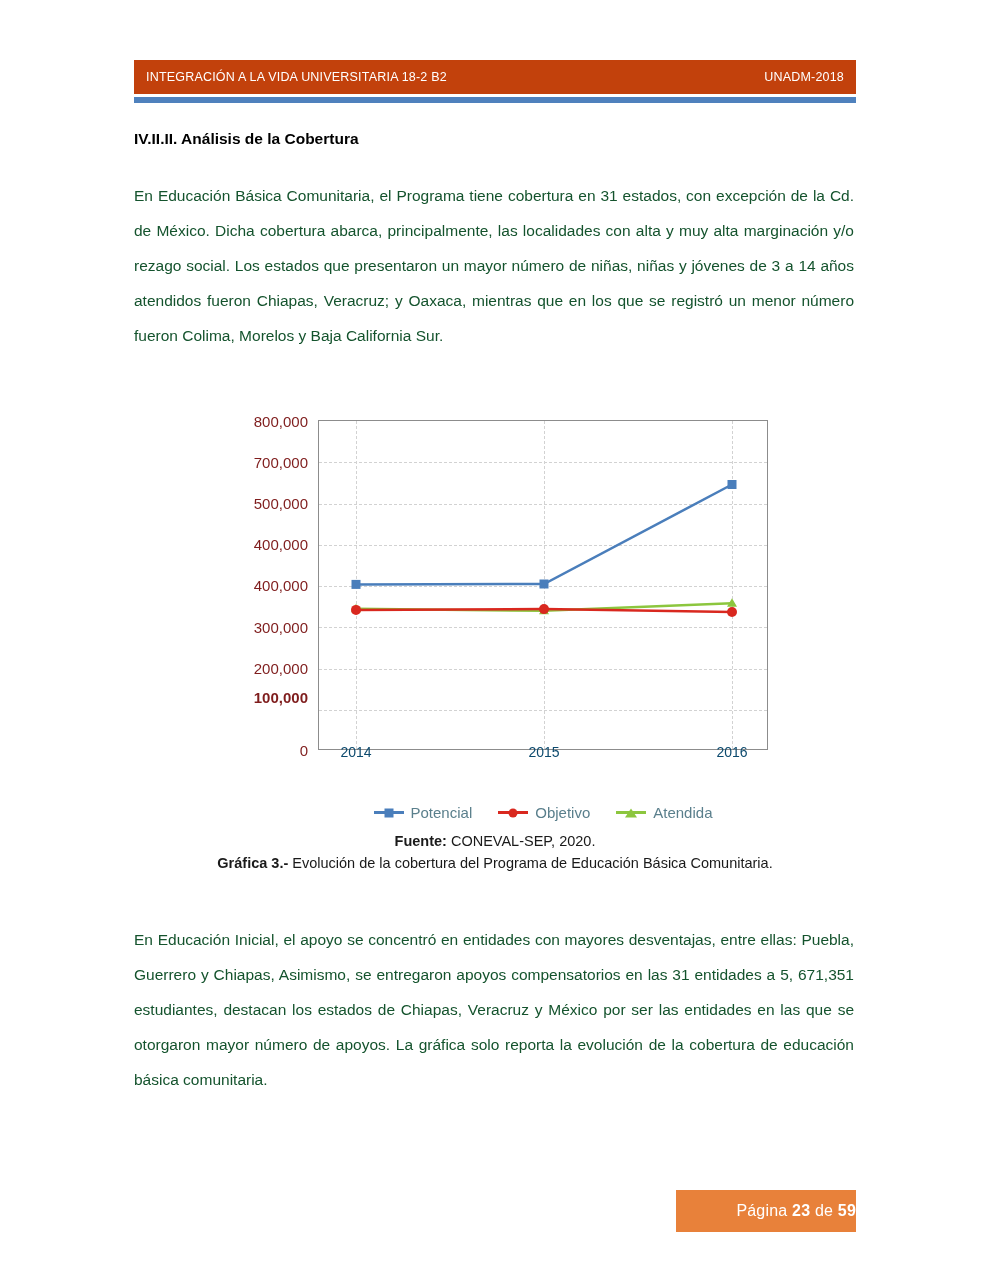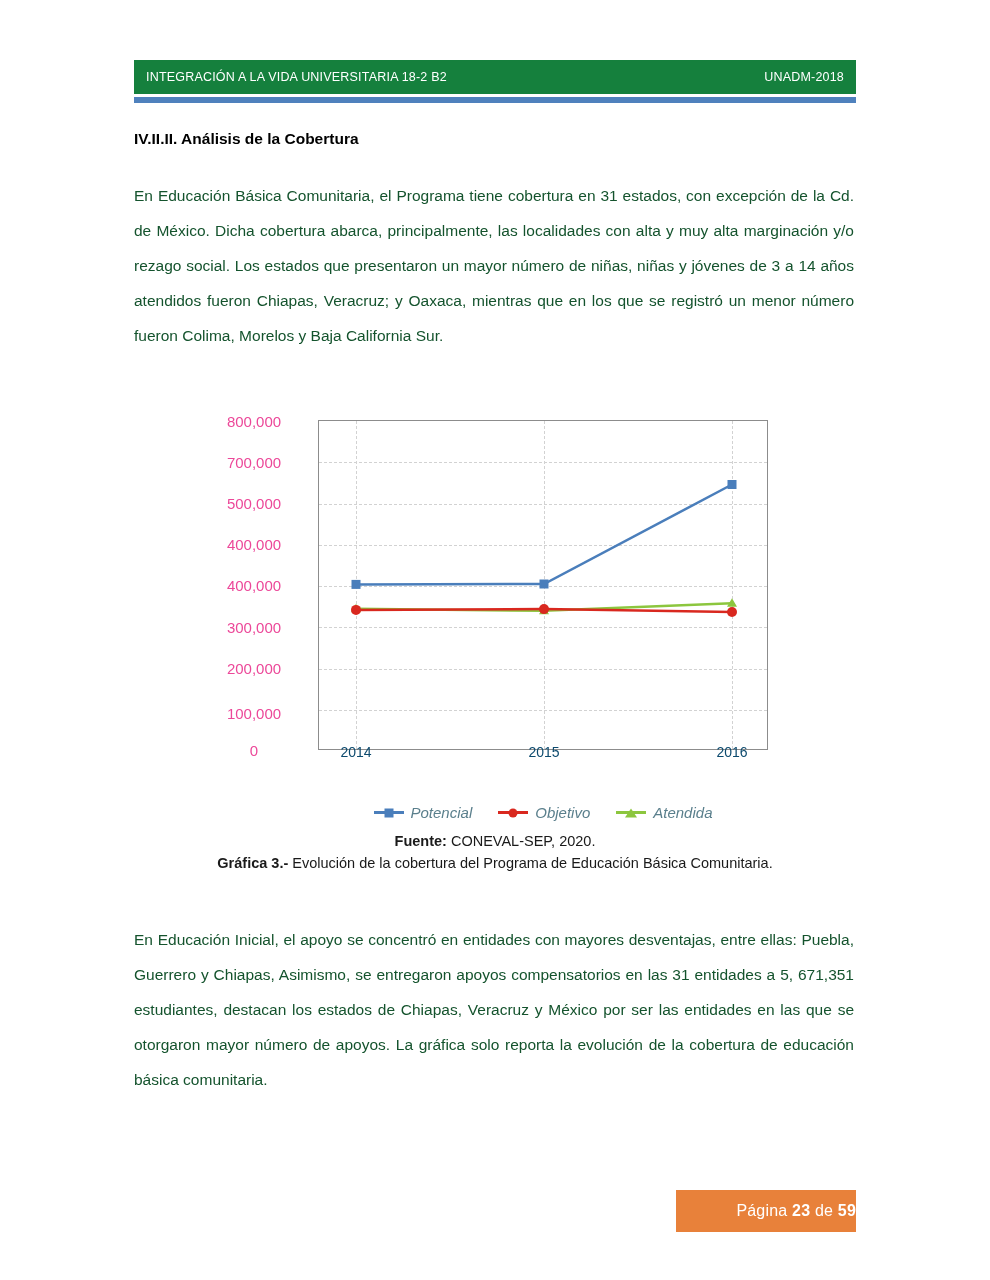--- a/index.html
+++ b/index.html
@@ -21,21 +21,21 @@
     height: 1280px;
   }
 
   
   .header-band {
     position: absolute;
     left: 134px;
     top: 60px;
     width: 722px;
     height: 34px;
-    background: #15803d;
+    background: #c2410c;
     display: flex;
     align-items: center;
     justify-content: space-between;
     padding: 0 12px;
     box-sizing: border-box;
   }
   .header-left {
     color: #ffffff;
     font-size: 12.5px;
     letter-spacing: 0.2px;
@@ -106,23 +106,23 @@
   .grid-h {
     position: absolute;
     left: 0;
     right: 0;
     height: 0;
     border-top: 1px dashed #d2d2d2;
   }
   .ytick {
     position: absolute;
     width: 108px;
-    text-align: center;
+    text-align: right;
     font-size: 15px;
-    color: #ec4899;
+    color: #7f1d1d;
     transform: translateY(-50%);
     left: 0;
   }
   .xtick {
     position: absolute;
     font-size: 14px;
     color: #0c4a6e;
     transform: translateX(-50%);
     top: 336px;
   }
@@ -139,21 +139,20 @@
     position: absolute;
     top: 396px;
     left: 118px;
     width: 450px;
     display: flex;
     justify-content: center;
     gap: 26px;
     font-size: 15px;
     color: #5a7f8c;
     white-space: nowrap;
-    font-style: italic;
   }
   .legend-item {
     display: flex;
     align-items: center;
     gap: 7px;
   }
   .legend-line {
     display: inline-block;
     width: 30px;
     height: 3px;
@@ -222,21 +221,21 @@
   </div>
   <div class="header-rule"></div>
 
   <div class="section-title">IV.II.II. Análisis de la Cobertura</div>
 
   <div class="para para1">En Educación Básica Comunitaria, el Programa tiene cobertura en 31 estados, con excepción de la Cd. de México. Dicha cobertura abarca, principalmente, las localidades con alta y muy alta marginación y/o rezago social. Los estados que presentaron un mayor número de niñas, niñas y jóvenes de 3 a 14 años atendidos fueron Chiapas, Veracruz; y Oaxaca, mientras que en los que se registró un menor número fueron Colima, Morelos y Baja California Sur.</div>
 
   <div class="chart-wrap">
 
     <div class="ytick" style="top:342px;">0</div>
-    <div class="ytick" style="top:305px;">100,000</div>
+    <div class="ytick" style="top:289px;font-weight:bold;">100,000</div>
     <div class="ytick" style="top:260px;">200,000</div>
     <div class="ytick" style="top:219px;">300,000</div>
     <div class="ytick" style="top:177px;">400,000</div>
     <div class="ytick" style="top:136px;">400,000</div>
     <div class="ytick" style="top:95px;">500,000</div>
     <div class="ytick" style="top:54px;">700,000</div>
     <div class="ytick" style="top:13px;">800,000</div>
 
     <div class="chart-area">
       <div class="grid-h" style="top:41.25px;"></div>

